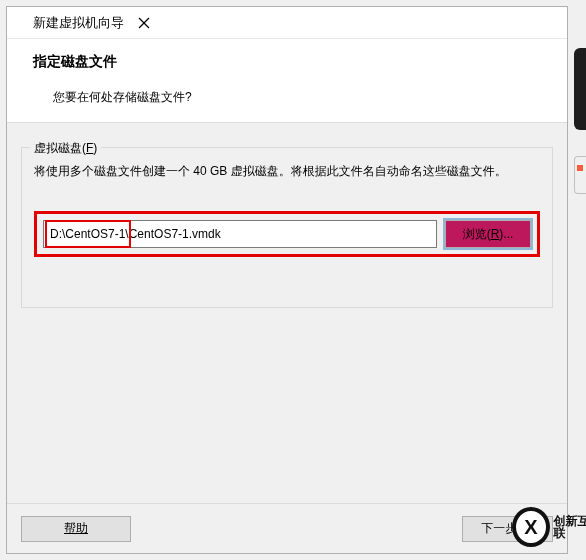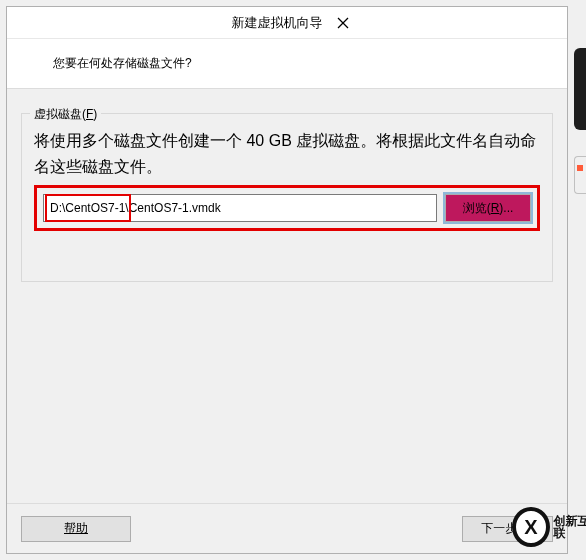--- a/index.html
+++ b/index.html
@@ -14,35 +14,35 @@
     background: #ffffff;
     border: 1px solid #b0b0b0;
     display: flex;
     flex-direction: column;
   }
 
   .titlebar {
     height: 32px;
     display: flex;
     align-items: center;
-    justify-content: center;
-    padding-left: 20px;
+    justify-content: flex-start;
+    padding-left: 26px;
     background: #ffffff;
     border-bottom: 1px solid #e8e8e8;
   }
   .titlebar-title { font-size: 13px; color: #000; }
   .close-btn { width: 40px; height: 32px; display: flex; align-items: center; justify-content: center; cursor: pointer; }
 
   .header {
     background: #ffffff;
     padding: 14px 20px 16px 26px;
     border-bottom: 1px solid #dcdcdc;
   }
   .header-title { font-size: 14px; font-weight: bold; color: #000; }
-  .header-sub { font-size: 12px; color: #000; margin-top: 2px; padding-left: 20px; }
+  .header-sub { font-size: 12px; color: #000; margin-top: 18px; padding-left: 20px; }
 
   .body {
     flex: 1;
     background: #f0f0f0;
     padding: 18px 14px 0 14px;
     position: relative;
   }
 
   .groupbox {
     border: 1px solid #d8d8d8;
@@ -54,21 +54,21 @@
     position: absolute;
     top: -8px;
     left: 8px;
     background: #f0f0f0;
     padding: 0 4px;
     font-size: 12px;
     color: #000;
   }
   .groupbox-legend .ul { text-decoration: underline; }
 
-  .desc { font-size: 16px; color: #000; line-height: 1.6; margin-bottom: 6px; }
+  .desc { font-size: 12px; color: #000; line-height: 1.6; margin-bottom: 30px; }
 
   .highlight-row {
     display: flex;
     align-items: center;
     gap: 8px;
     padding: 6px;
     border: 3px solid #e30000;
     position: relative;
   }
 
@@ -189,20 +189,21 @@
     <span class="titlebar-title">新建虚拟机向导</span>
     <div class="close-btn">
       <svg width="12" height="12" viewBox="0 0 12 12">
         <line x1="1" y1="1" x2="11" y2="11" stroke="#000" stroke-width="1.2"></line>
         <line x1="11" y1="1" x2="1" y2="11" stroke="#000" stroke-width="1.2"></line>
       </svg>
     </div>
   </div>
 
   <div class="header">
+    <div class="header-title">指定磁盘文件</div>
     <div class="header-sub">您要在何处存储磁盘文件?</div>
   </div>
 
   <div class="body">
     <div class="groupbox">
       <div class="groupbox-legend">
         <span>虚拟磁盘(</span><span class="ul">F</span><span>)</span>
       </div>
 
       <div class="desc">将使用多个磁盘文件创建一个 40 GB 虚拟磁盘。将根据此文件名自动命名这些磁盘文件。</div>

